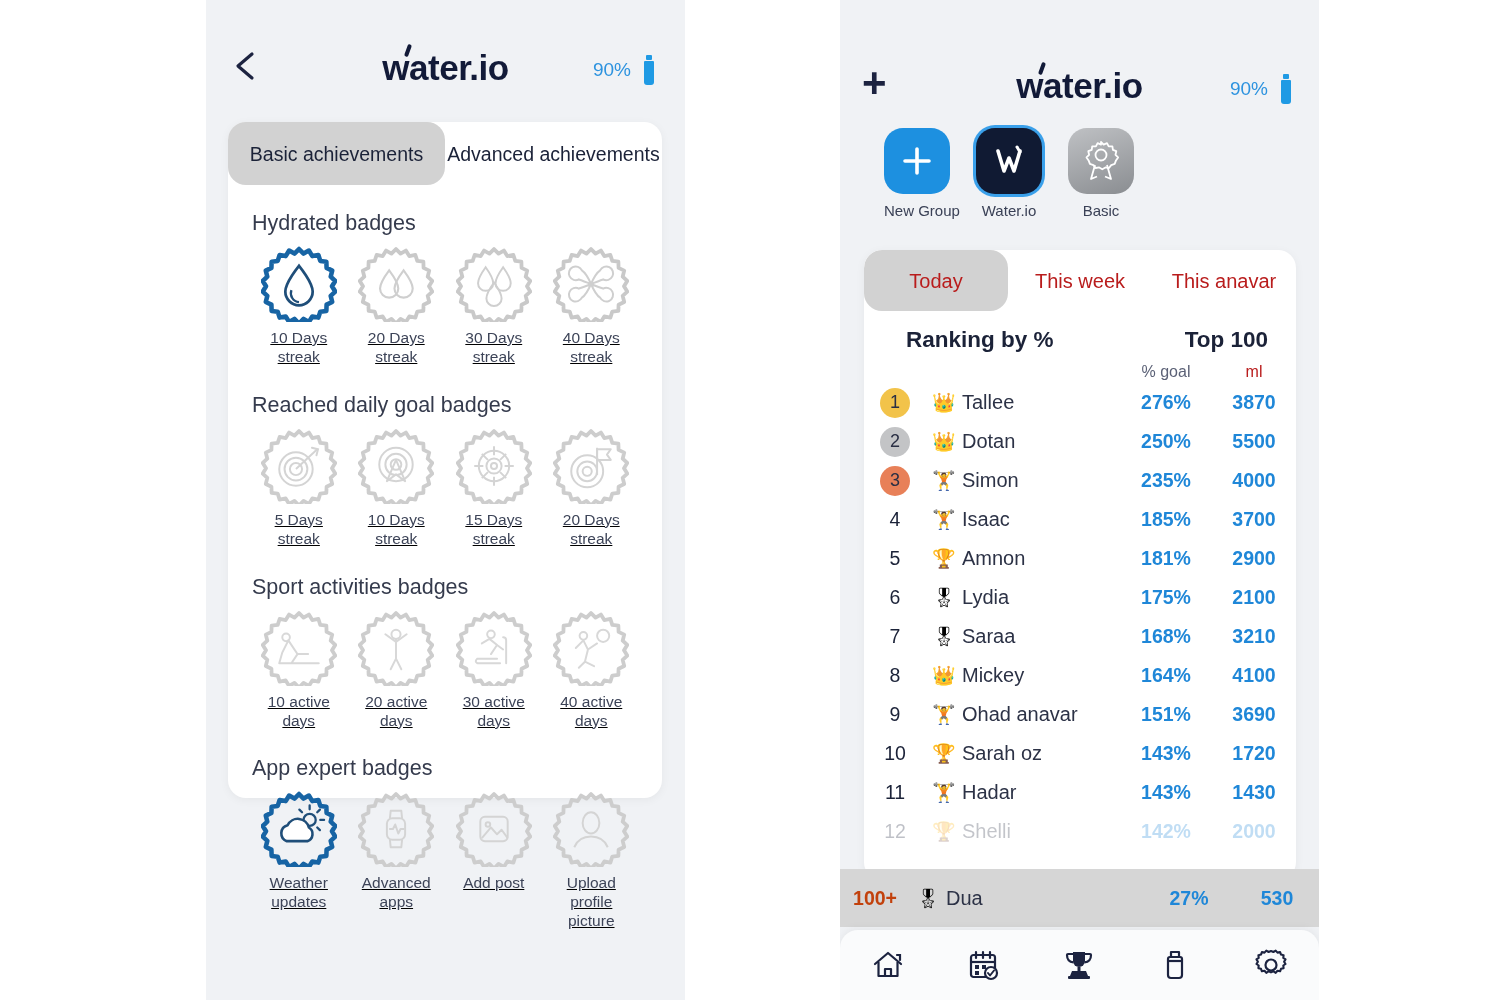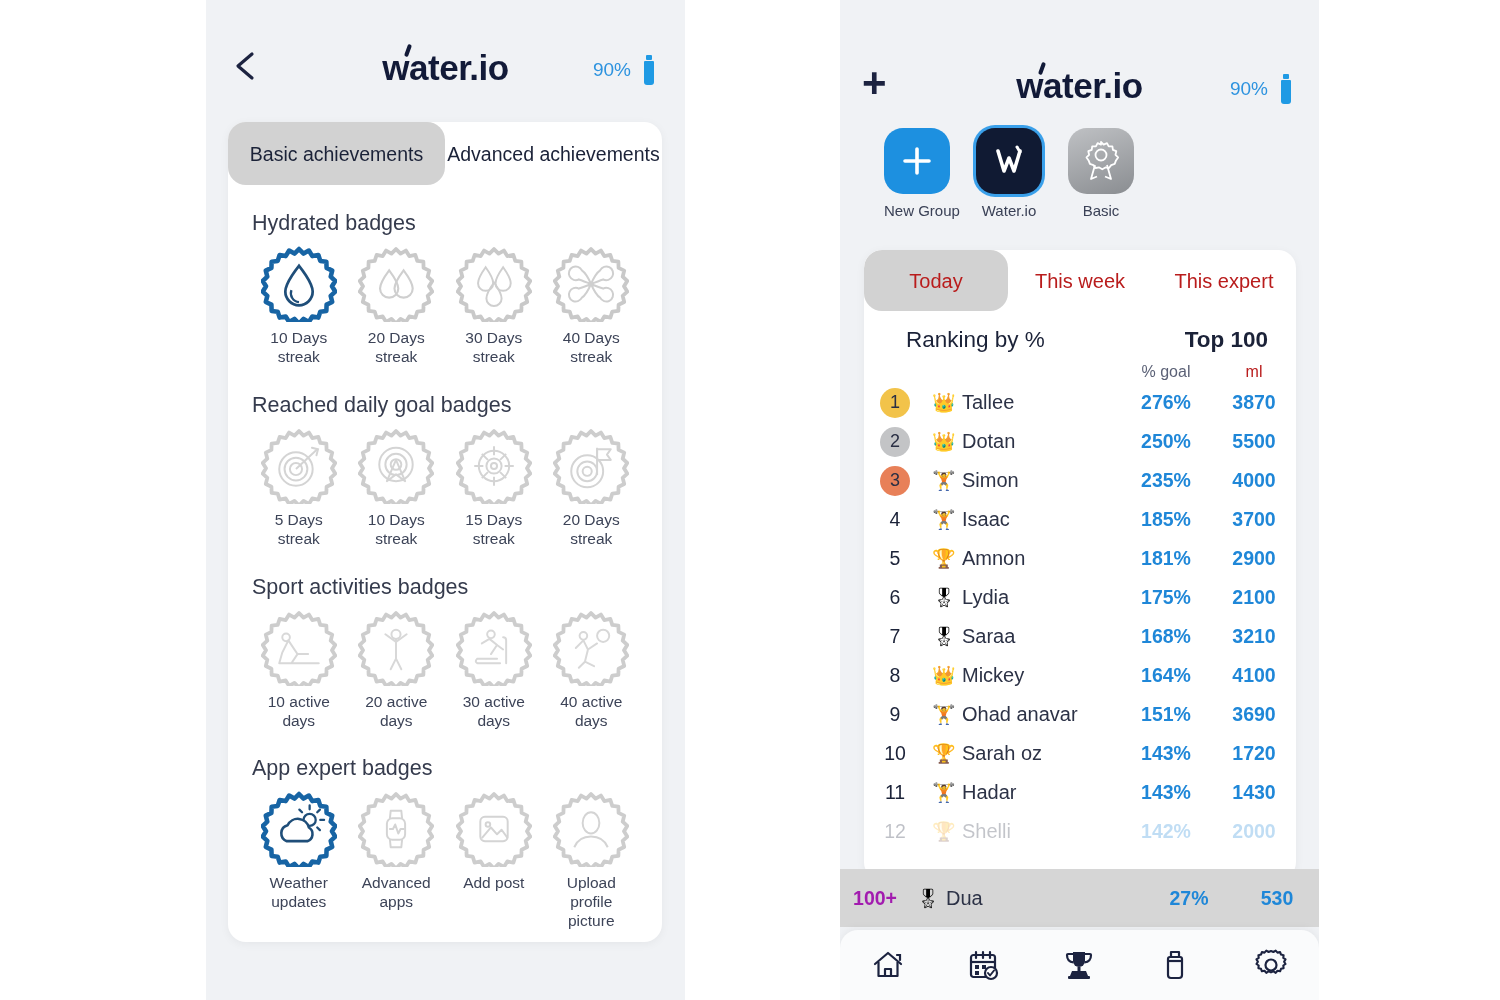--- a/index.html
+++ b/index.html
@@ -83,21 +83,21 @@
   }
 
   
   .bsec { padding: 0 22px; }
   .bsec-title {
     font-size: 21.5px;
     color: #353b4d;
     margin: 26px 0 10px 2px;
     font-weight: 400;
   }
-  .badge-row { display: flex; }
+  .badge-row { display: flex; text-decoration: underline; }
   .badge-cell { flex: 1; text-align: center; }
   .badge-ico { display:block; margin: 0 auto; }
   .badge-label {
     font-size: 15.5px;
     color: #3d4458;
     line-height: 1.22;
     margin-top: 7px;
     white-space: pre-line;
   }
 
@@ -119,21 +119,21 @@
     font-size: 20px; color: #b91c1c;
     padding: 20px 0 18px;
     white-space: nowrap;
   }
   .lb-tab.active { background:#d2d2d2; border-radius:18px; font-weight:500; }
 
   .lb-head {
     display: flex; align-items: baseline;
     padding: 16px 28px 0 42px;
   }
-  .lb-head-l { font-size: 22.5px; font-weight: 400; color:#1b2238; }
+  .lb-head-l { font-size: 22.5px; font-weight: 700; color:#1b2238; }
   .lb-head-r { font-size: 22.5px; font-weight: 700; color:#1b2238; margin-left:auto; }
 
   .lb-colhdr { display:flex; padding: 10px 0 2px 0; }
   .lb-colhdr .c-goal, .lb-colhdr .c-ml {
     font-size: 16px; color:#5b6176; text-align:center;
   }
 
   .lb-rows { position: relative; }
   .lb-row {
     display: flex; align-items: center;
@@ -159,21 +159,21 @@
 
   .fade-row { opacity: .28; }
 
   .me-bar {
     position: absolute;
     left: 0; width: 479px;
     height: 58px;
     background: #d6d6d6;
     display: flex; align-items: center;
   }
-  .me-bar .rank { width: 70px; font-weight:700; font-size:19.5px; color:#a21caf;}
+  .me-bar .rank { width: 70px; font-weight:700; font-size:19.5px; color:#c2410c;}
   .me-bar .c-goal, .me-bar .c-ml { color:#1f87d8; }
 
   .bottom-nav {
     position: absolute; left: 0; bottom: 0;
     width: 479px; height: 70px;
     background: #fafbfc;
     border-top-left-radius: 18px; border-top-right-radius: 18px;
     display: flex; align-items: center;
     box-shadow: 0 -2px 8px rgba(0,0,0,.05);
   }
@@ -195,21 +195,21 @@
       </div>
       <div class="batt" style="right:28px; top:55px;">
         <span class="batt-pct">90%</span>
         <svg width="16" height="30" viewBox="0 0 16 30">
           <rect x="5" y="0" width="6" height="5" rx="1" fill="#1f9ae4"></rect>
           <path d="M4 6 h8 a1 1 0 0 1 1 1 v20 a3 3 0 0 1 -3 3 h-4 a3 3 0 0 1 -3 -3 v-20 a1 1 0 0 1 1 -1 z" fill="#1f9ae4"></path>
         </svg>
       </div>
     </div>
 
-    <div class="card" style="position:absolute; left:22px; top:122px; width:434px; height:820px;">
+    <div class="card" style="position:absolute; left:22px; top:122px; width:434px; height:676px;">
 
       <div class="seg-tabs">
         <div class="seg-tab active">Basic achievements</div>
         <div class="seg-tab">Advanced achievements</div>
       </div>
 
       <div class="bsec">
         <div class="bsec-title">Hydrated badges</div>
         <div class="badge-row">
 
@@ -487,21 +487,21 @@
         </div>
         <div class="group-name">Basic</div>
       </div>
     </div>
 
     <div class="card" style="position:absolute; left:24px; top:250px; width:432px; height:630px; overflow:hidden;">
 
       <div class="lb-tabs">
         <div class="lb-tab active">Today</div>
         <div class="lb-tab">This week</div>
-        <div class="lb-tab">This expert</div>
+        <div class="lb-tab">This anavar</div>
       </div>
 
       <div class="lb-head">
         <div class="lb-head-l">Ranking by %</div>
         <div class="lb-head-r">Top 100</div>
       </div>
 
       <div class="lb-colhdr">
         <div style="width:62px"></div>
         <div style="width:36px"></div>

